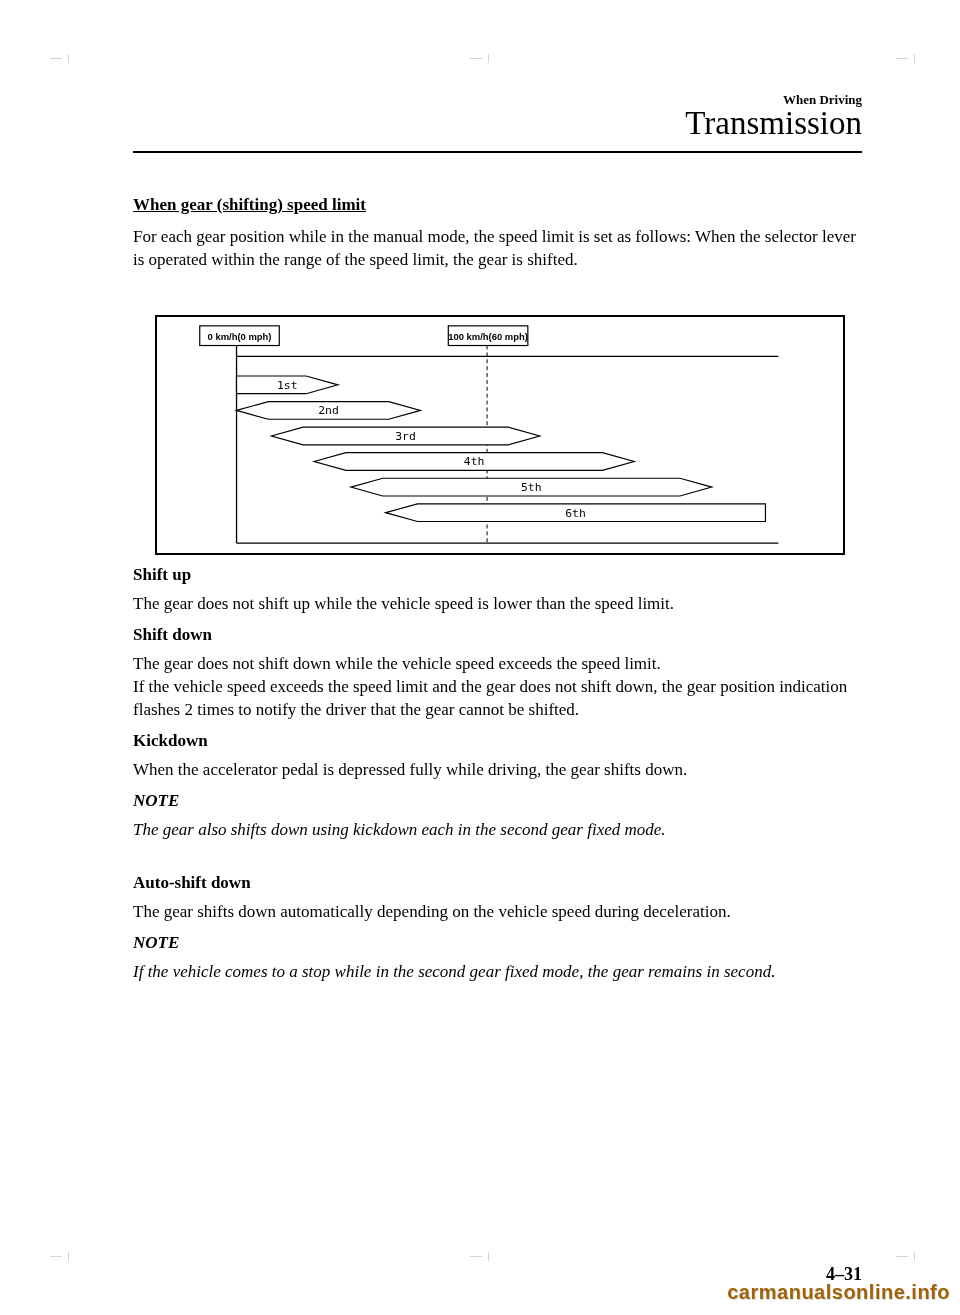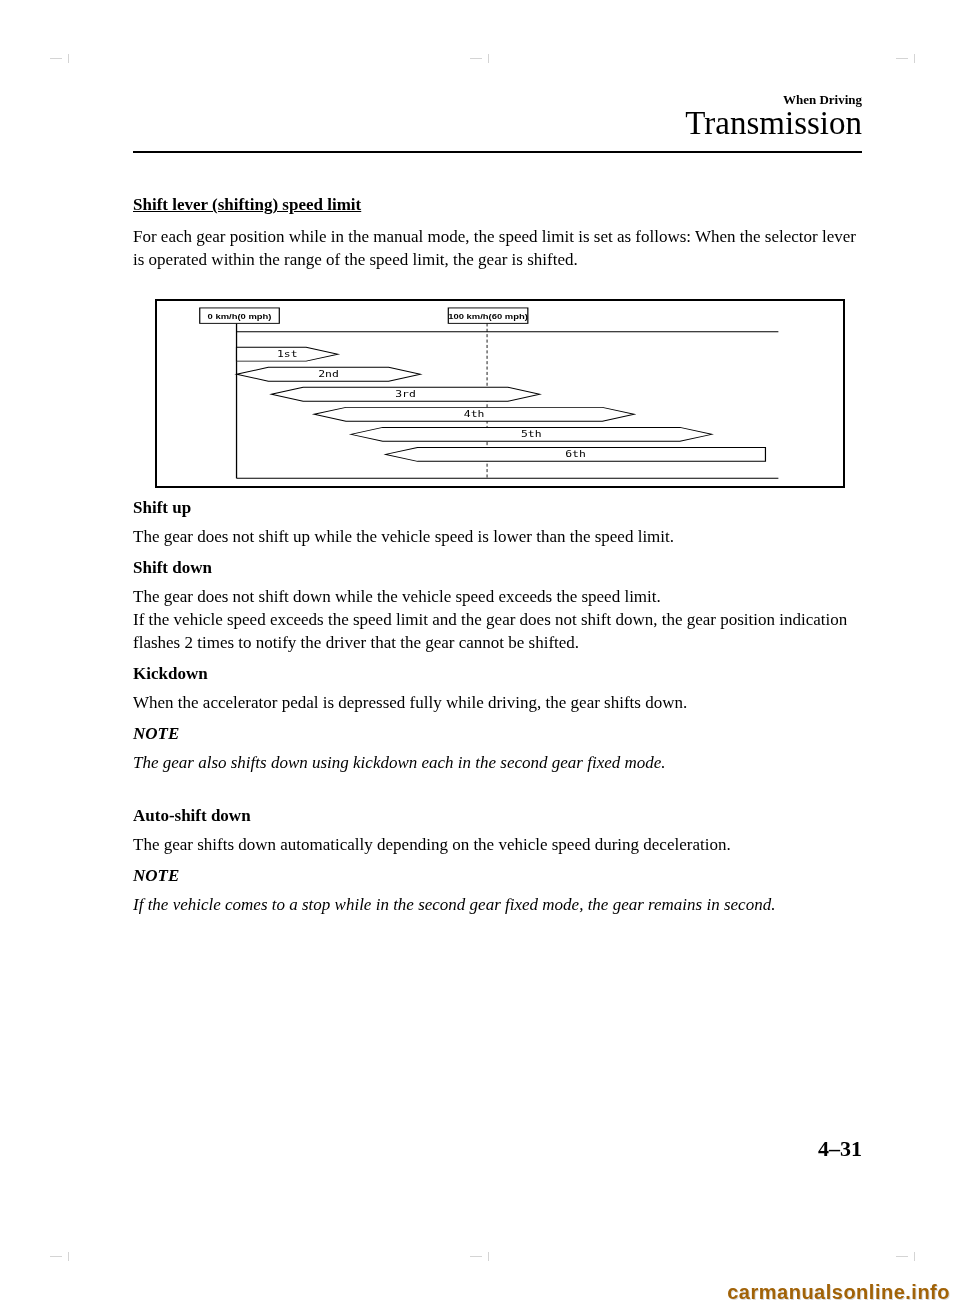--- a/index.html
+++ b/index.html
@@ -8,31 +8,31 @@
     overflow: hidden; font-family: "Liberation Serif", serif; color: #000;
   }
   .header { position: absolute; top: 92px; left: 133px; width: 729px; text-align: right; }
   .header-section { font-size: 13px; font-weight: bold; line-height: 16px; }
   .header-title { font-size: 33px; font-weight: normal; line-height: 30px; }
   .header-rule { position: absolute; top: 151px; left: 133px; width: 729px; border-top: 2px solid #000; }
   .content { position: absolute; top: 193px; left: 133px; width: 729px; font-size: 17px; line-height: 23px; }
   .article-heading { font-size: 17px; font-weight: bold; text-decoration: underline; margin: 0 0 9px 0; }
   .intro { margin: 0; }
   .diagram-box {
-    box-sizing: border-box; width: 690px; height: 189px; border: 2px solid #000;
-    margin: 28px 0 0 22px; background: #fff;
+    box-sizing: border-box; width: 690px; height: 240px; border: 2px solid #000;
+    margin: 44px 0 0 22px; background: #fff;
   }
   .diagram-box svg { display: block; width: 100%; height: 100%; }
   .section { margin-top: 8px; }
   .section.note + .section { margin-top: 30px; }
   .section-title { font-size: 17px; font-weight: bold; margin: 0 0 6px 0; }
   .section p { margin: 0; }
   .section.note .section-title { font-style: italic; }
   .section.note p { font-style: italic; }
-  .page-number { position: absolute; top: 1136px; left: 133px; width: 729px; text-align: right; font-size: 22px; font-weight: bold; }
+  .page-number { position: absolute; top: 1264px; left: 133px; width: 729px; text-align: right; font-size: 18px; font-weight: bold; }
   .watermark {
     position: absolute; top: 1281px; right: 10px;
     font-family: "Liberation Sans", sans-serif; font-size: 20px; font-weight: bold;
     color: #a16207; text-shadow: 1px 1px 0 #d9d9d9; letter-spacing: 0.5px;
   }
   .crop-mark { position: absolute; width: 22px; height: 9px; }
   .crop-mark .h { position: absolute; left: 0; top: 4px; width: 12px; height: 1px; background: #d4d4d4; }
   .crop-mark .v { position: absolute; left: 18px; top: 0; width: 1px; height: 9px; background: #d4d4d4; }
   svg .speed-label { font-family: "Liberation Sans", sans-serif; font-size: 9.5px; font-weight: bold; }
   svg .gear-label  { font-family: "DejaVu Sans Mono", monospace; font-size: 11.5px; }
@@ -67,21 +67,21 @@
       <span class="v"></span>
     </div>
 
   <div class="header">
     <div class="header-section">When Driving</div>
     <div class="header-title">Transmission</div>
   </div>
   <div class="header-rule"></div>
 
   <div class="content">
-    <h2 class="article-heading">Shift lever (shifting) speed limit</h2>
+    <h2 class="article-heading">When gear (shifting) speed limit</h2>
     <p class="intro">For each gear position while in the manual mode, the speed limit is set as follows: When the selector lever is operated within the range of the speed limit, the gear is shifted.</p>
 
     <div class="diagram-box">
       <svg viewBox="0 0 690 240" preserveAspectRatio="none">
           <line x1="332" y1="29" x2="332" y2="230" stroke="#000" stroke-width="1" stroke-dasharray="4 3"></line>
           <line x1="80" y1="40" x2="625" y2="40" stroke="#000" stroke-width="1.3"></line>
           <line x1="80" y1="230" x2="625" y2="230" stroke="#000" stroke-width="1.3"></line>
           <line x1="80" y1="29" x2="80" y2="230" stroke="#000" stroke-width="1.3"></line>
           <rect x="43" y="9" width="80" height="20" fill="#fff" stroke="#000" stroke-width="1.2"></rect>
           <text x="83" y="23" text-anchor="middle" class="speed-label">0 km/h(0 mph)</text>

